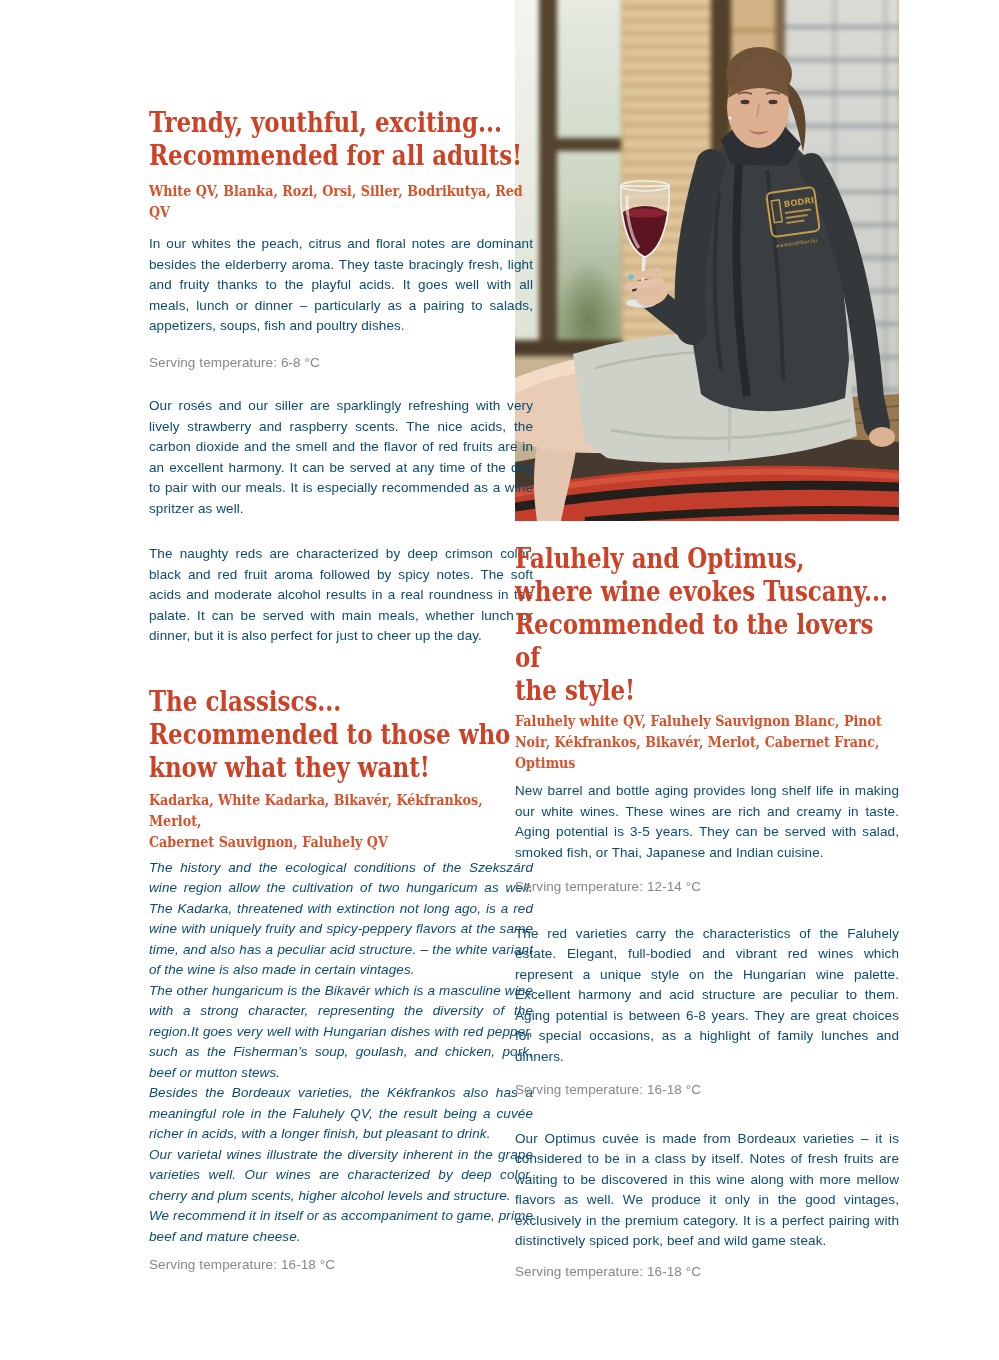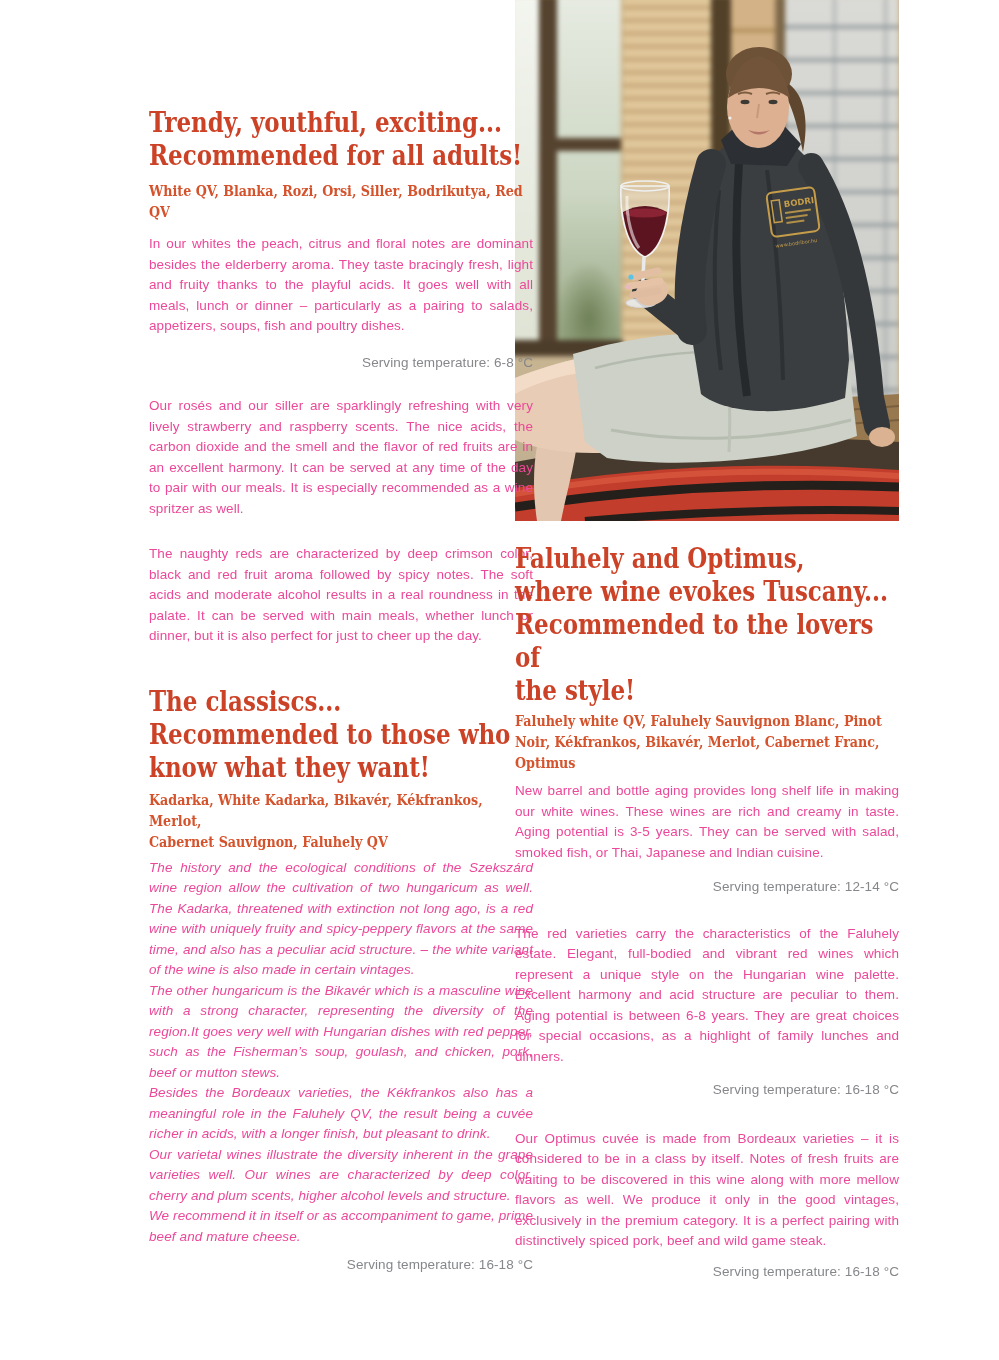--- a/index.html
+++ b/index.html
@@ -32,29 +32,29 @@
     white-space:pre-line;
     width:468px;
     transform:scaleX(0.82);
     transform-origin:0 0;
     text-align:left;
   }
   p.body {
     font-size:13.5px;
     line-height:20.5px;
     letter-spacing:0.1px;
-    color:#ec4899;
+    color:#0c4a6e;
     text-align:justify;
   }
   p.temp {
     font-size:13.5px;
     line-height:20.5px;
     letter-spacing:0.1px;
     color:#85878a;
-    text-align:right;
+    text-align:left;
   }
   .runon p { margin:0;font-style:italic; }
 
   
   .photo { position:absolute; left:515px; top:0; width:384px; height:521px; overflow:hidden; background:#c9ab7d; }
   .ph-bg { position:absolute; inset:-4px; filter:blur(2.5px); }
   .ph-bg > div { position:absolute; }
   .ph-glow    { left:0; top:0; width:28px; height:380px; background:linear-gradient(180deg,#f3f5ef,#dde2d2); }
   .ph-frame1  { left:28px; top:0; width:18px; height:372px; background:#55432f; }
   .ph-glass   { left:46px; top:0; width:64px; height:360px; background:linear-gradient(180deg,#e7ebe2 0%,#ccd6c2 55%,#93a37e 100%); }

